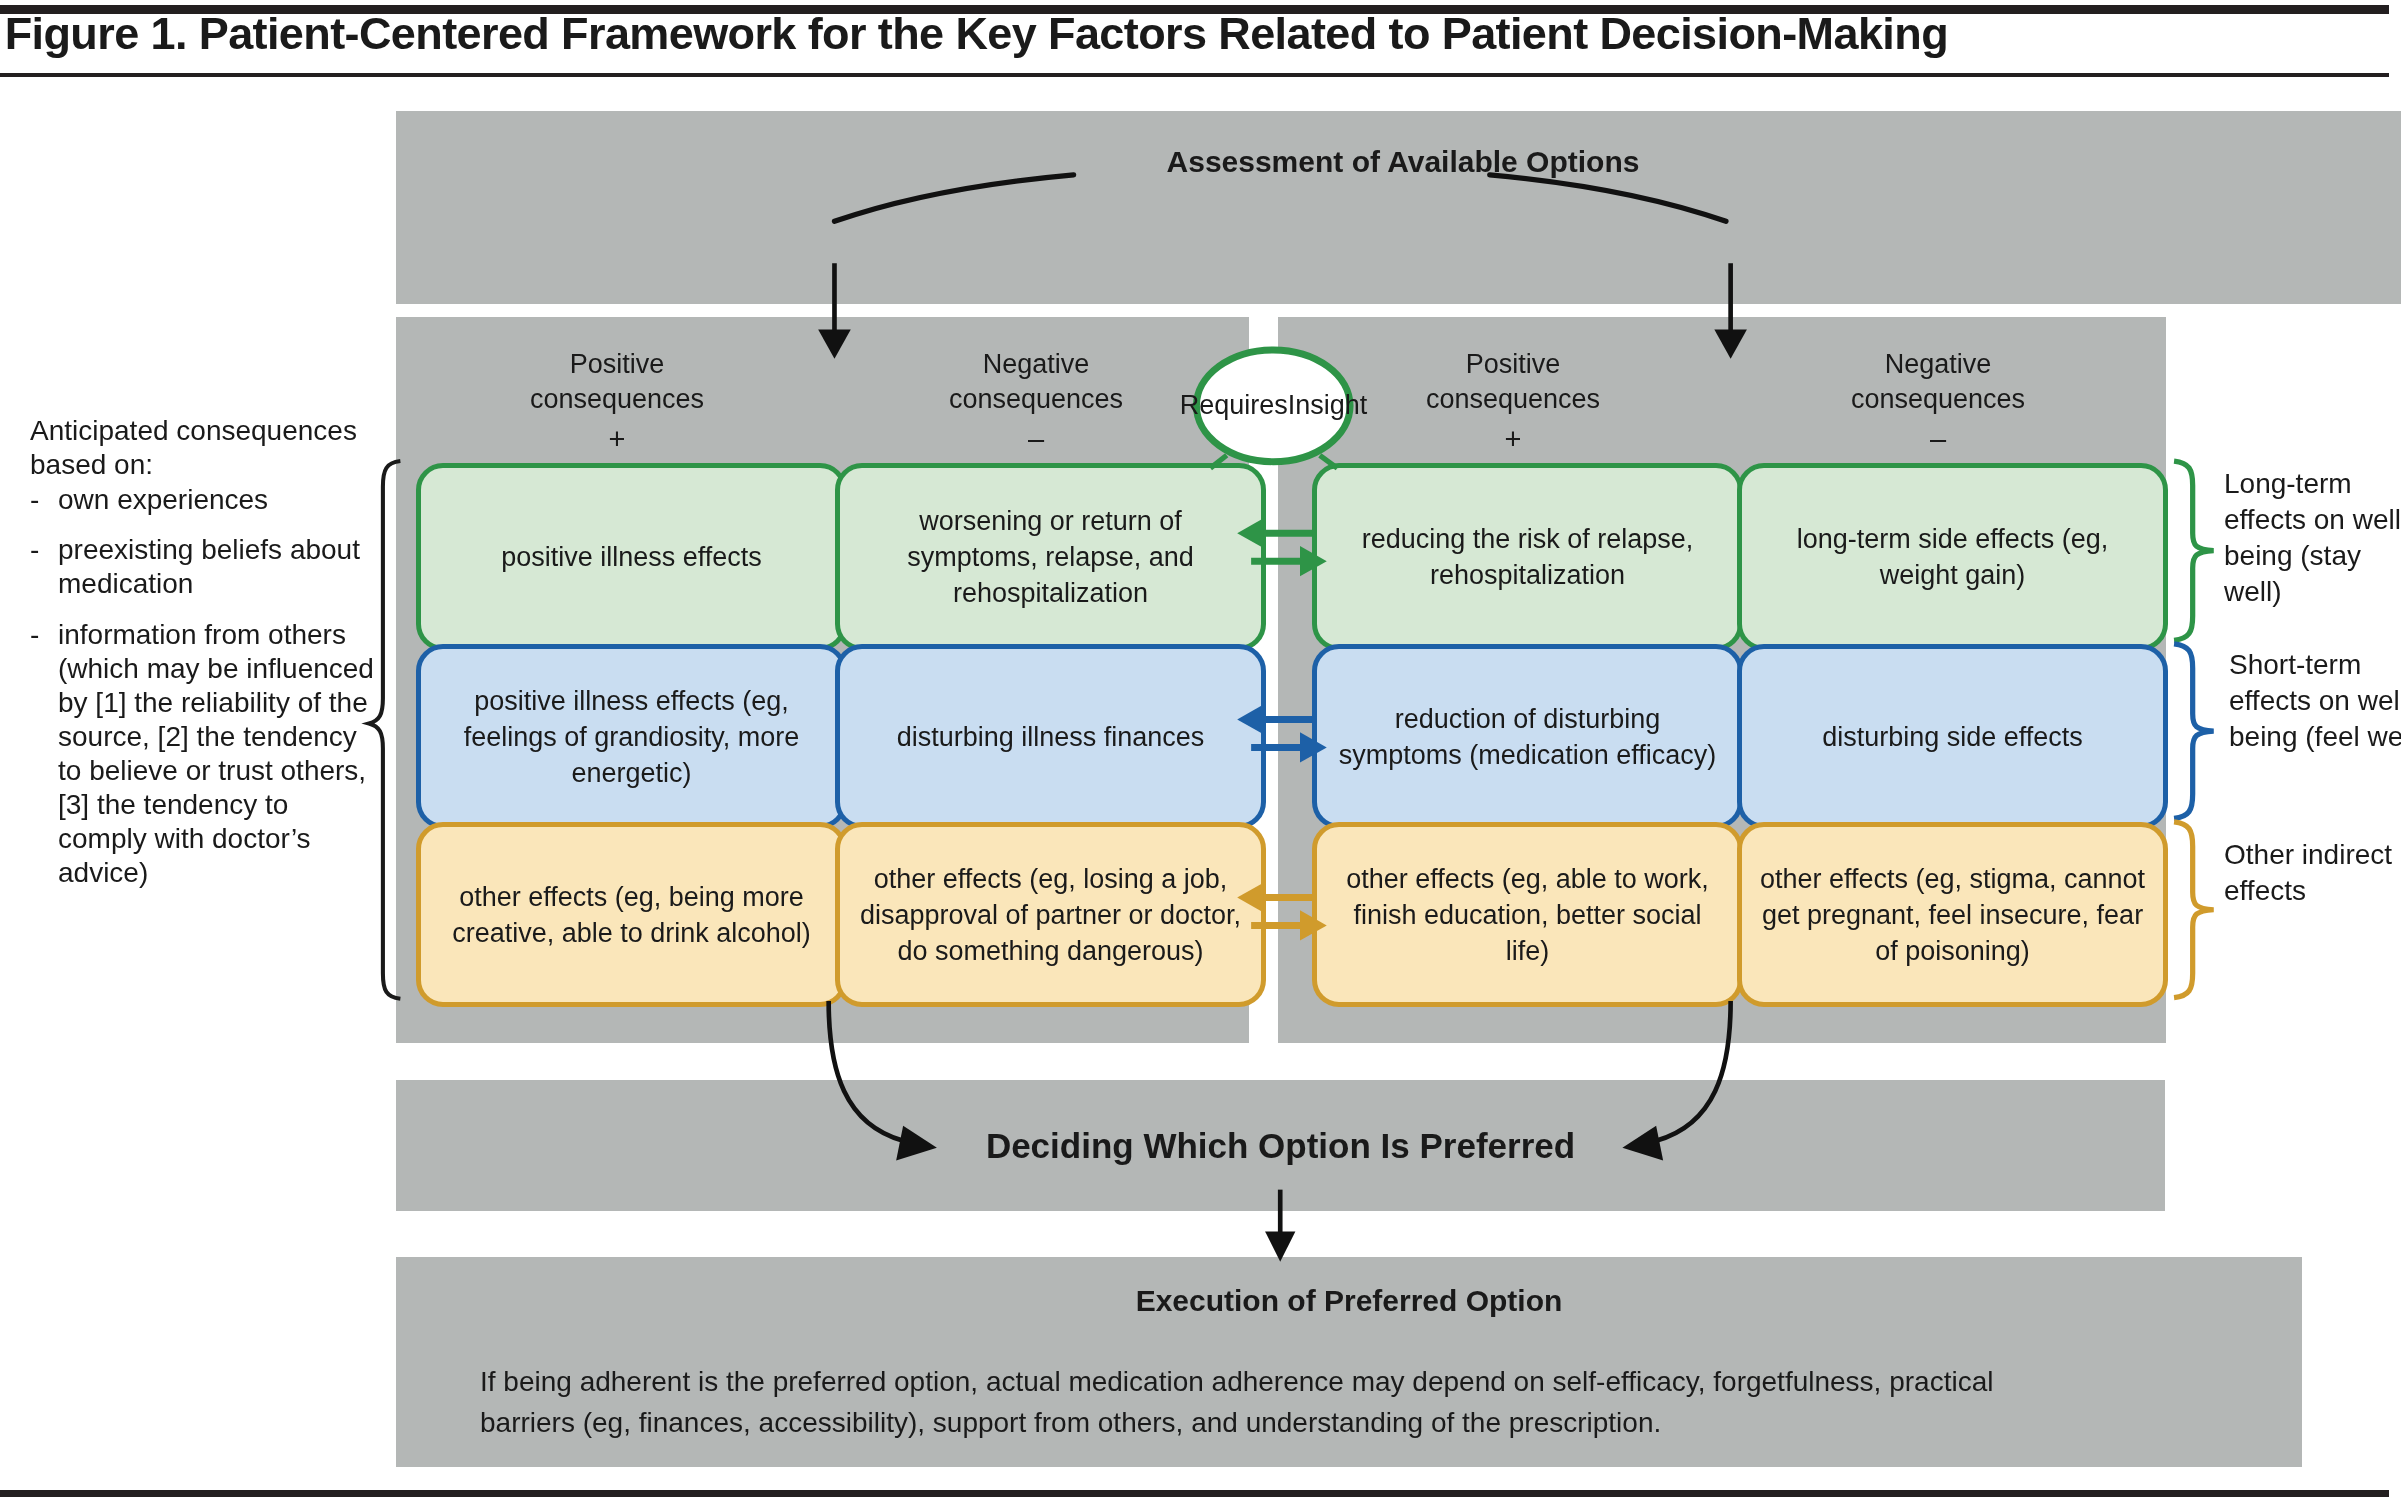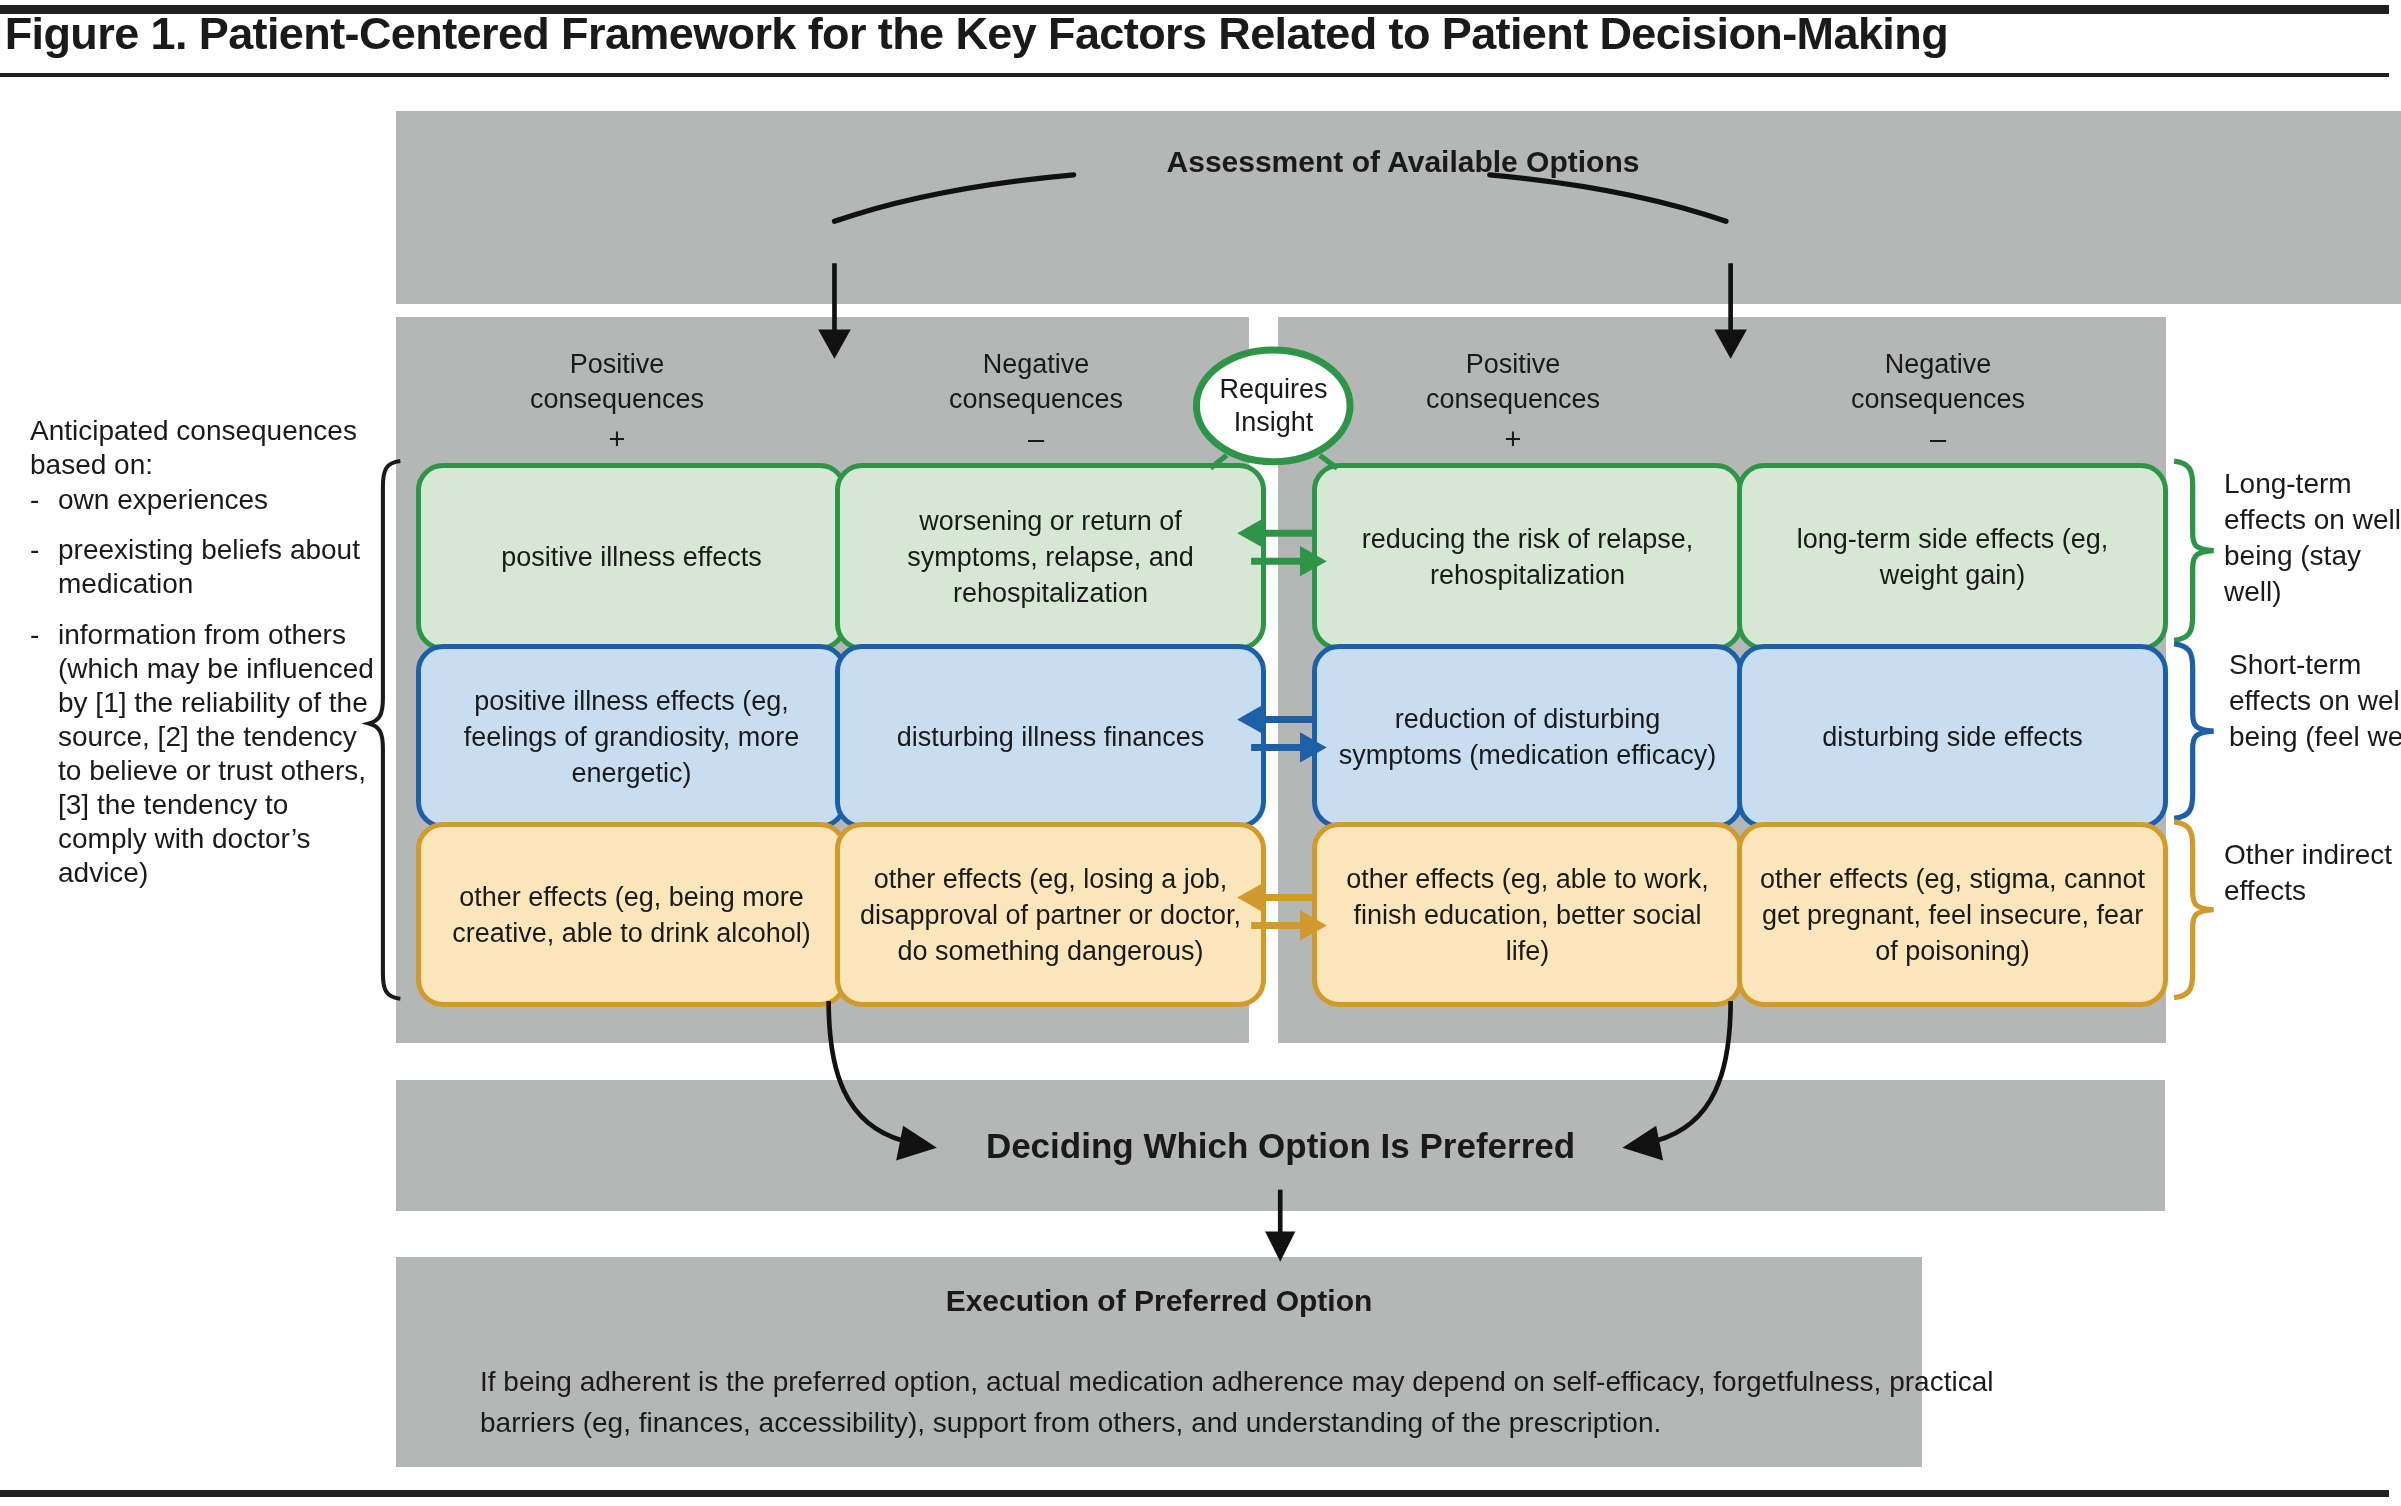--- a/index.html
+++ b/index.html
@@ -9,21 +9,21 @@
   .top-bar{top:4.7px;width:2389px;height:9.3px;}
   .title-rule{top:73px;width:2389px;height:4.1px;}
   .bottom-rule{top:1490px;width:2389px;height:7px;}
   .fig-title{position:absolute;left:4.7px;top:8px;margin:0;font-size:45px;font-weight:bold;
              letter-spacing:-0.6px;white-space:nowrap;}
   .panel{position:absolute;background:#b4b7b6;}
   .assessment{left:396px;top:111px;width:2014px;height:193px;}
   .main-left{left:396px;top:317px;width:853px;height:726px;}
   .main-right{left:1278px;top:317px;width:888px;height:726px;}
   .deciding-bar{left:396px;top:1080px;width:1769px;height:131px;}
-  .exec-box{left:396px;top:1257px;width:1526px;height:210px;}
+  .exec-box{left:396px;top:1257px;width:1906px;height:210px;}
   .assess-title{position:absolute;left:0;top:34px;width:100%;text-align:center;
                 font-size:30px;font-weight:bold;}
   .band{position:absolute;top:220px;height:42px;background:#c0c3c2;display:flex;
         align-items:center;justify-content:center;font-size:28px;font-weight:bold;}
   .band-left{left:4.7px;width:785px;}
   .band-right{left:988px;width:669px;}
   .colhead{position:absolute;top:347px;width:326px;text-align:center;
            font-size:27px;line-height:35px;}
   .colhead .sign{display:block;margin-top:4.7px;font-size:29px;}
   .ch0{left:454px;}.ch1{left:873px;}.ch2{left:1350px;}.ch3{left:1775px;}
@@ -43,21 +43,21 @@
   .sl1{left:2229px;top:647px;width:201px;}
   .sl2{left:2224px;top:837px;width:175px;}
   .deciding-text{position:absolute;left:0;top:0;width:100%;height:100%;display:flex;
                  align-items:center;justify-content:center;font-size:35px;font-weight:bold;}
   .exec-title{position:absolute;left:0;top:27px;width:100%;text-align:center;
               font-size:30px;font-weight:bold;}
   .exec-body{position:absolute;left:84px;top:104px;width:1601px;text-align:left;
              font-size:28px;line-height:41px;}
   .overlay{position:absolute;left:0;top:0;width:2401px;height:1507px;pointer-events:none;z-index:50;}
   .ri-label{position:absolute;left:1198px;top:352px;width:151px;height:107px;z-index:60;
-            display:flex;flex-direction:column;align-items:center;justify-content:center;
+            display:flex;align-items:center;justify-content:center;
             font-size:27px;line-height:33px;}
 </style>
 </head>
 <body>
 
 <div class="figure">
 
   <div class="rule top-bar"></div>
   <h1 class="fig-title">Figure 1. Patient-Centered Framework for the Key Factors Related to Patient Decision-Making</h1>
   <div class="rule title-rule"></div>

